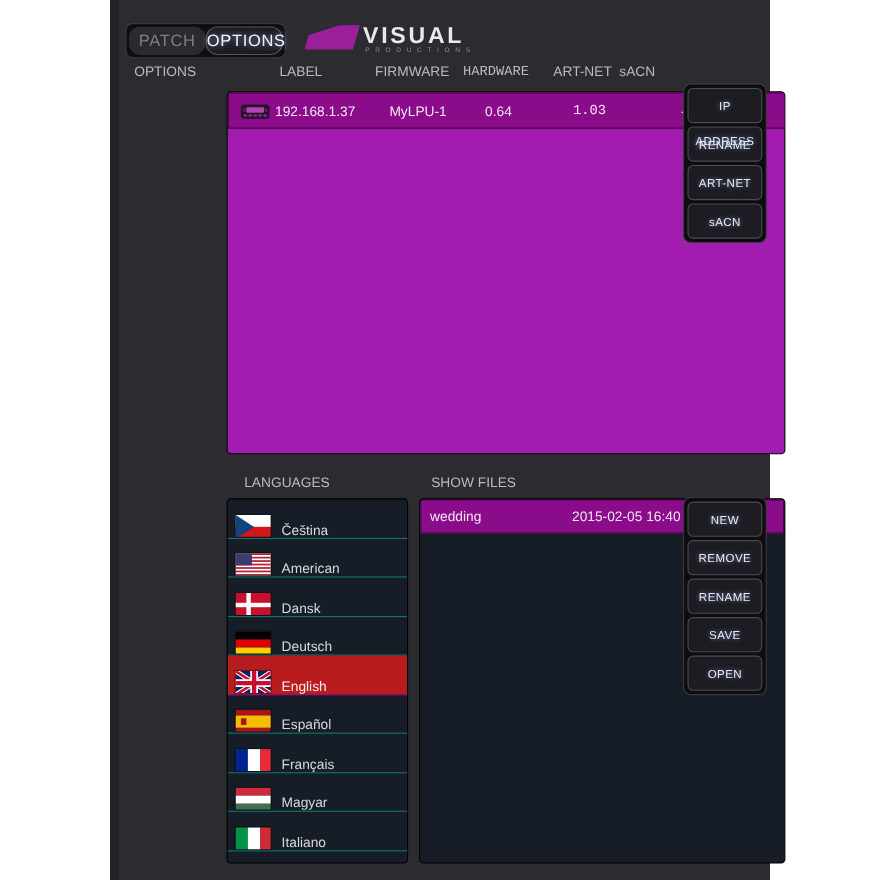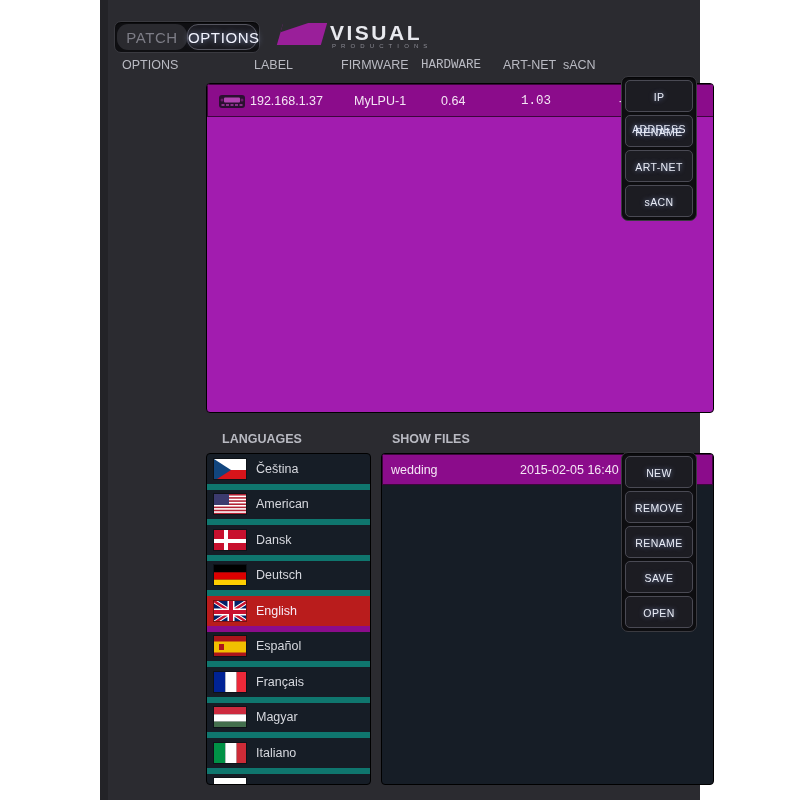--- a/index.html
+++ b/index.html
@@ -176,41 +176,40 @@
     cursor: pointer;
     text-shadow: 0 0 5px rgba(170,195,255,.65);
   }
   .btn:last-child { margin-bottom: 0; }
 
   
   .section-head {
     position: absolute;
     color: #b9bac2;
     font-size: 12.5px;
-    font-weight: bold;
   }
   #lang-head { left: 122px; top: 432px; }
   #show-head { left: 292px; top: 432px; }
 
   
   #languages-panel {
     position: absolute;
     left: 106px; top: 453px;
     width: 165px; height: 332px;
     background: #161d26;
     border: 1px solid #000;
     border-radius: 4px;
     overflow: hidden;
   }
   .lang-item {
     position: relative;
     height: 35.5px;
-    border-bottom: 6px solid #0f766e;
+    border-bottom: 1px solid #0f766e;
     display: flex;
-    align-items: center;
+    align-items: flex-end;
     cursor: pointer;
   }
   .lang-item.selected { background: #b91c1c; border-bottom-color: #8b0c8b; }
   .flag {
     width: 34px; height: 22px;
     margin-left: 6px;
     position: relative;
     overflow: hidden;
     flex: 0 0 auto;
     border: 1px solid rgba(0,0,0,.35);

